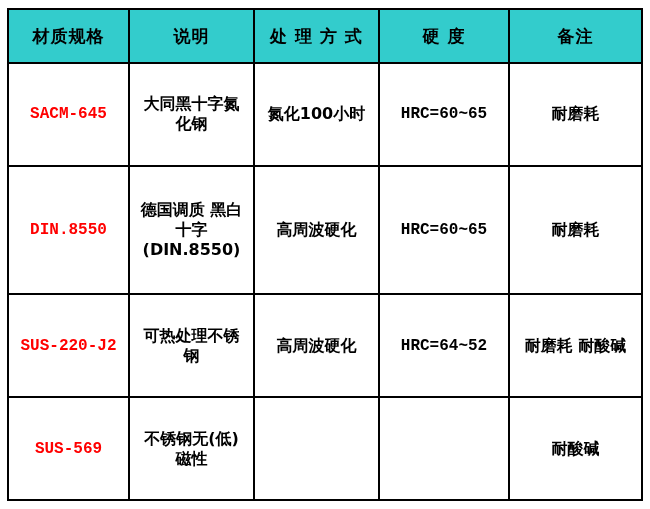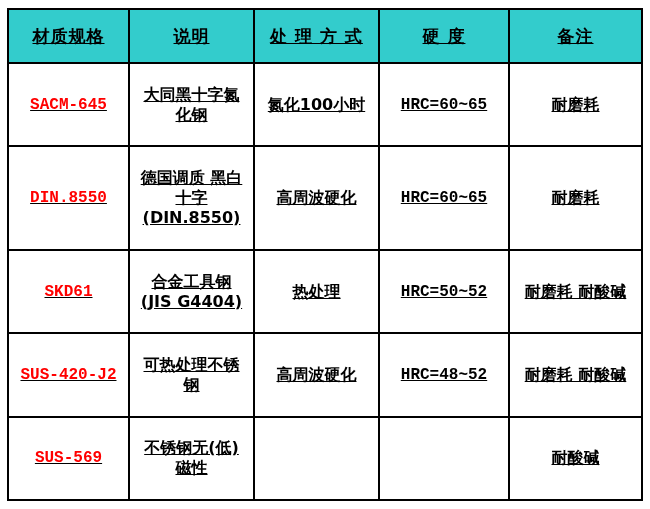--- a/index.html
+++ b/index.html
@@ -21,21 +21,20 @@
     height:509px;
     box-sizing:border-box;
     padding:8px 9px 8px 7px;
     background:var(--page-bg);
   }
   table.spec{
     border-collapse:collapse;
     table-layout:fixed;
     width:634px;
     height:493px;
-    text-decoration:underline;
   }
   table.spec th,
   table.spec td{
     border:2px solid var(--border);
     text-align:center;
     vertical-align:middle;
     font-weight:bold;
     padding:2px 4px;
     box-sizing:border-box;
     overflow:hidden;
@@ -99,33 +98,25 @@
         <tr>
           <td class="code">DIN.8550</td>
           <td class="desc">德国调质 黑白
 十字
 (DIN.8550)</td>
           <td>高周波硬化</td>
           <td class="hard">HRC=60~65</td>
           <td>耐磨耗</td>
         </tr>
         <tr>
-          <td class="code">SKD61</td>
-          <td class="desc">合金工具钢
-(JIS G4404)</td>
-          <td>热处理</td>
-          <td class="hard">HRC=50~52</td>
-          <td>耐磨耗 耐酸碱</td>
-        </tr>
-        <tr>
-          <td class="code">SUS-420-J2</td>
+          <td class="code">SUS-220-J2</td>
           <td class="desc">可热处理不锈
 钢</td>
           <td>高周波硬化</td>
-          <td class="hard">HRC=48~52</td>
+          <td class="hard">HRC=64~52</td>
           <td>耐磨耗 耐酸碱</td>
         </tr>
         <tr>
           <td class="code">SUS-569</td>
           <td class="desc">不锈钢无(低)
 磁性</td>
           <td></td>
           <td class="hard"></td>
           <td>耐酸碱</td>
         </tr>

